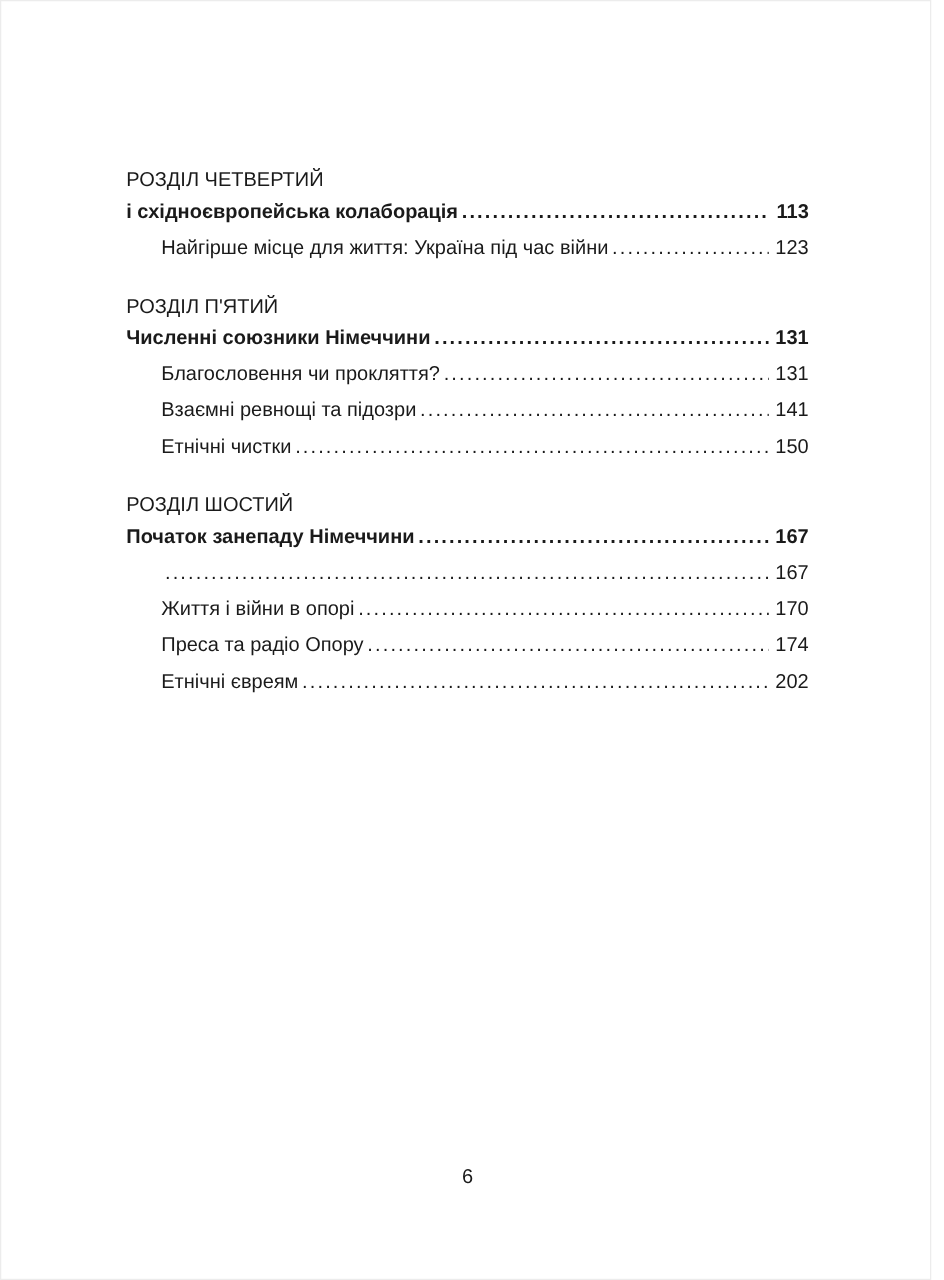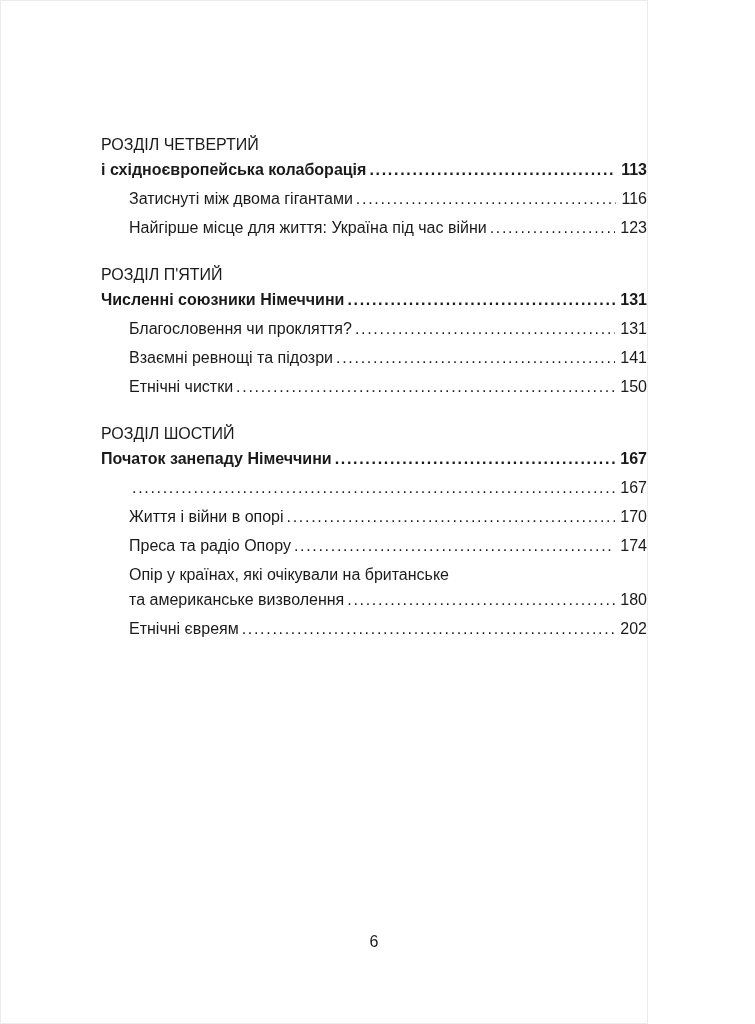--- a/index.html
+++ b/index.html
@@ -2,21 +2,21 @@
 <html lang="uk"><head>
 <meta charset="utf-8">
 <style>
   html, body {
     margin: 0;
     padding: 0;
     background: #ffffff;
   }
   .page {
     position: relative;
-    width: 648px;
+    width: 745px;
     height: 1024px;
     background: #ffffff;
     box-sizing: border-box;
     border: 1px solid #ececec;
     font-family: "Liberation Sans", sans-serif;
     color: #1a1a1a;
     overflow: hidden;
   }
   .toc {
     position: absolute;
@@ -63,27 +63,20 @@
 
 <div class="page">
   <div class="toc">
       <div class="section">
         <div class="kicker">РОЗДІЛ ЧЕТВЕРТИЙ</div>
         <div class="title-block">
           <div class="row">
             <span class="entry-text">і східноєвропейська колаборація</span>
             <span class="leader"></span>
             <span class="pg">113</span>
-          </div>
-        </div>
-        <div class="item">
-          <div class="row">
-            <span class="entry-text">Затиснуті між двома гігантами</span>
-            <span class="leader"></span>
-            <span class="pg">116</span>
           </div>
         </div>
         <div class="item">
           <div class="row">
             <span class="entry-text">Найгірше місце для життя: Україна під час війни</span>
             <span class="leader"></span>
             <span class="pg">123</span>
           </div>
         </div>
       </div>
@@ -141,28 +134,20 @@
           </div>
         </div>
         <div class="item">
           <div class="row">
             <span class="entry-text">Преса та радіо Опору</span>
             <span class="leader"></span>
             <span class="pg">174</span>
           </div>
         </div>
         <div class="item">
-          <div class="plain-line">Опір у країнах, які очікували на британське</div>
-          <div class="row">
-            <span class="entry-text">та американське визволення</span>
-            <span class="leader"></span>
-            <span class="pg">180</span>
-          </div>
-        </div>
-        <div class="item">
           <div class="row">
             <span class="entry-text">Етнічні євреям</span>
             <span class="leader"></span>
             <span class="pg">202</span>
           </div>
         </div>
       </div>
     </div>
   <div class="folio">6</div>
 </div>

